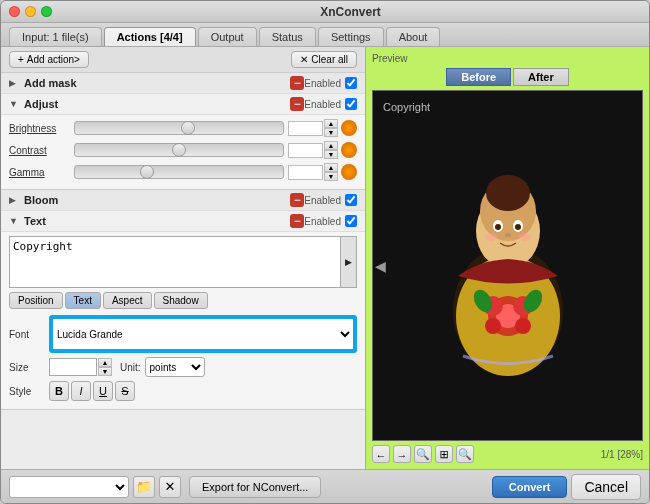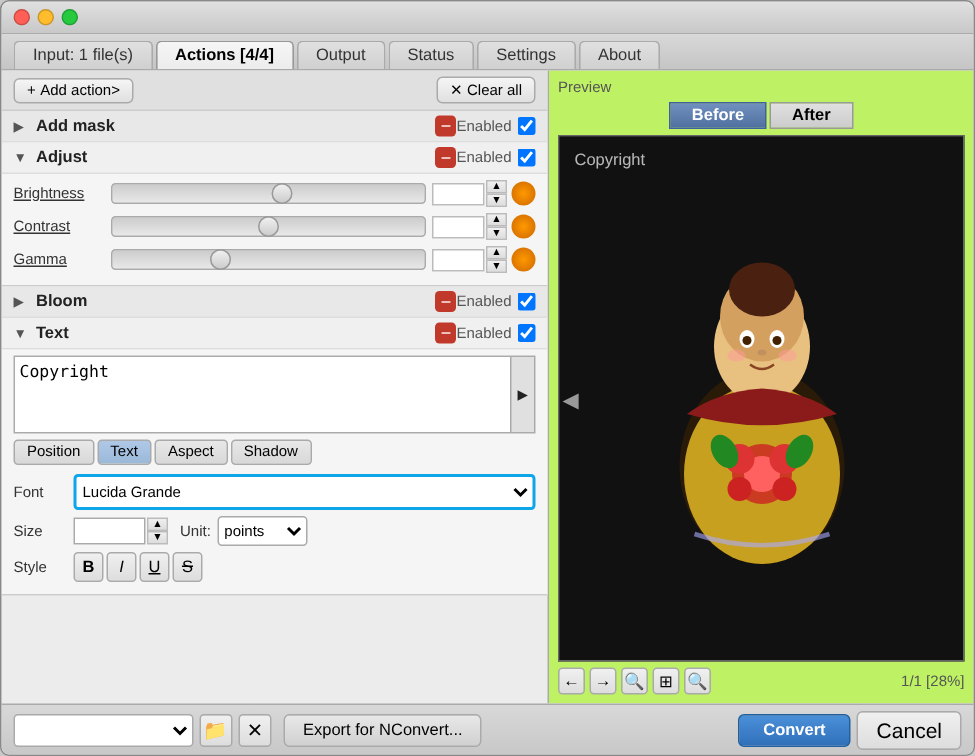--- a/index.html
+++ b/index.html
@@ -266,22 +266,22 @@
       margin-bottom: 4px;
     }
     .form-label {
       width: 40px;
       font-size: 10px;
       color: #333;
     }
     .font-select {
       flex: 1;
       font-size: 10px;
-      height: 24px;
-      border: 2px solid #0ea5e9;
+      height: 38px;
+      border: 4px solid #0ea5e9;
       background: white;
       border-radius: 3px;
     }
     .size-input {
       width: 48px;
       height: 18px;
       border: 1px solid #aaa;
       font-size: 10px;
       padding: 1px 2px;
     }
@@ -466,20 +466,21 @@
 <body>
 
 <div class="window">
 
   <div class="titlebar">
     <div class="traffic-lights">
       <div class="tl tl-red"></div>
       <div class="tl tl-yellow"></div>
       <div class="tl tl-green"></div>
     </div>
+    <span class="titlebar-title">XnConvert</span>
   </div>
 
   <div class="tabbar">
     <div class="tab">Input: 1 file(s)</div>
     <div class="tab active">Actions [4/4]</div>
     <div class="tab">Output</div>
     <div class="tab">Status</div>
     <div class="tab">Settings</div>
     <div class="tab">About</div>
   </div>

